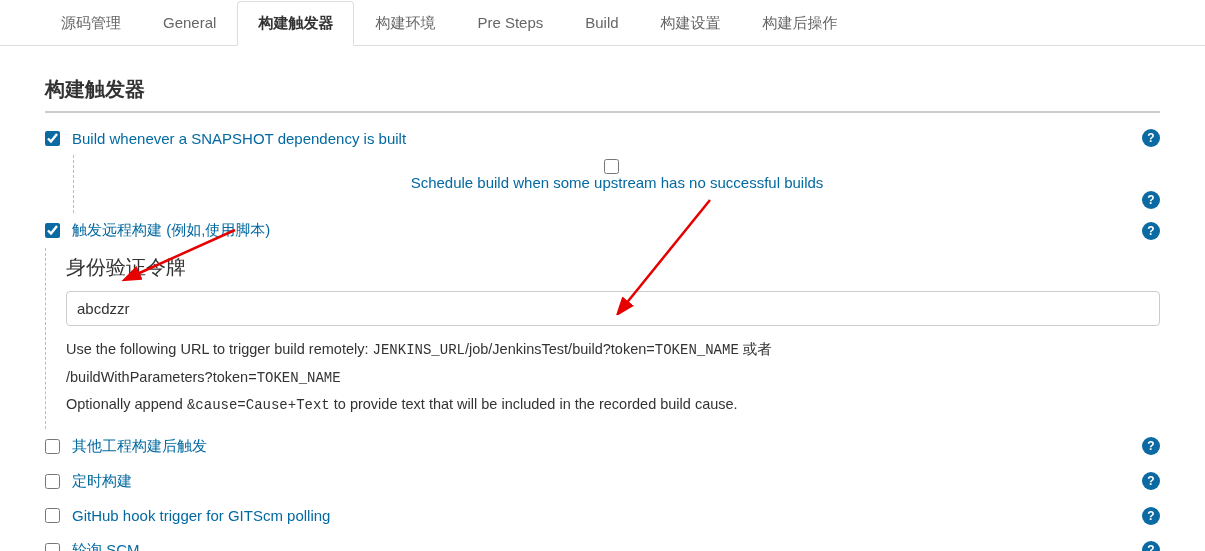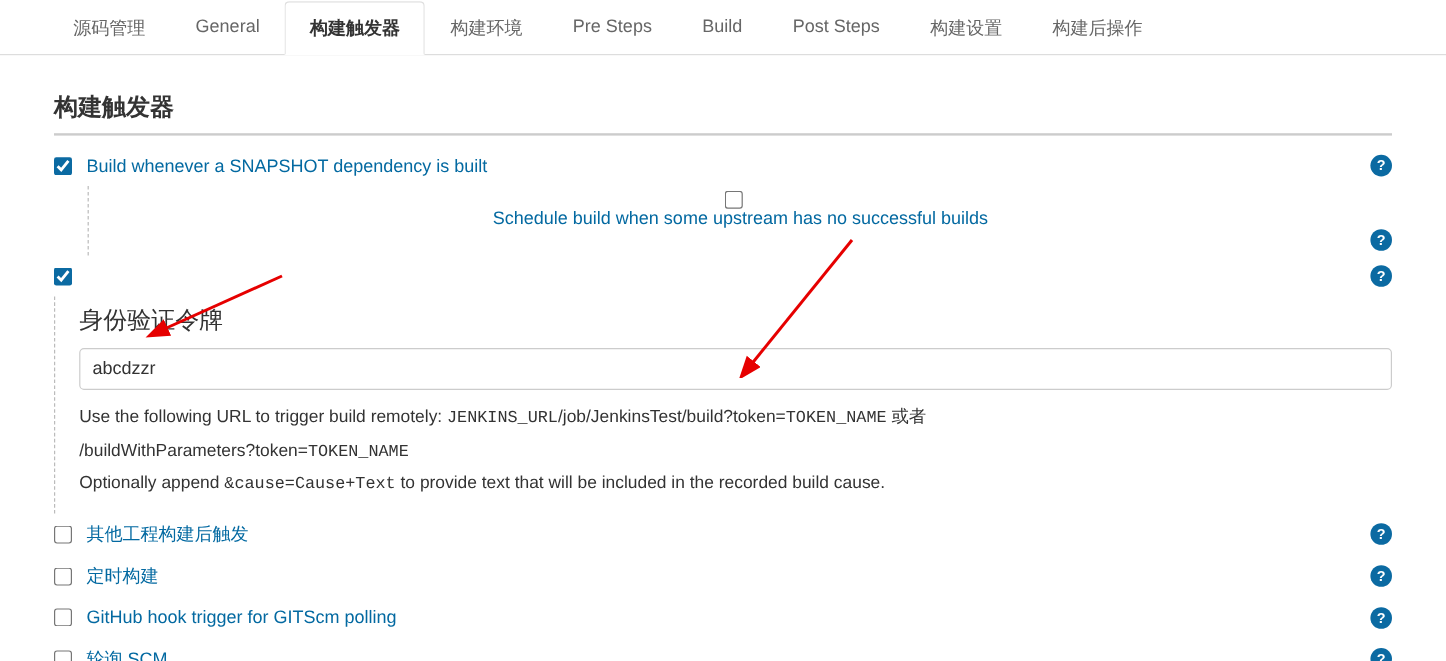--- a/index.html
+++ b/index.html
@@ -133,21 +133,20 @@
 </head>
 <body>
 
 <div class="tabs">
   <div class="tab">源码管理</div>
   <div class="tab">General</div>
   <div class="tab active">构建触发器</div>
   <div class="tab">构建环境</div>
   <div class="tab">Pre Steps</div>
   <div class="tab">Build</div>
-  <div class="tab">Post Steps</div>
   <div class="tab">构建设置</div>
   <div class="tab">构建后操作</div>
 </div>
 
 <div class="content">
   <h2 class="section-title">构建触发器</h2>
 
   <div class="option-row">
     <input type="checkbox" checked="" style="">
     <span class="option-label">Build whenever a SNAPSHOT dependency is built</span>
@@ -157,20 +156,21 @@
   <div class="nested">
     <div class="option-row nested-inner">
       <input type="checkbox" style="">
       <span class="option-label">Schedule build when some upstream has no successful builds</span>
       <span class="help-icon">?</span>
     </div>
   </div>
 
   <div class="option-row">
     <input type="checkbox" checked="" style="">
+    <span class="option-label">触发远程构建 (例如,使用脚本)</span>
     <span class="help-icon">?</span>
   </div>
 
   <div class="field-section">
     <span class="field-label">身份验证令牌</span>
     <input type="text" class="text-input" value="abcdzzr" style="">
     <div class="help-text">
       <span>Use the following URL to trigger build remotely: </span><span class="mono">JENKINS_URL</span><span>/job/JenkinsTest/build?token=</span><span class="mono">TOKEN_NAME</span><span> 或者</span><br>
       <span>/buildWithParameters?token=</span><span class="mono">TOKEN_NAME</span><br>
       <span>Optionally append </span><span class="mono">&amp;cause=Cause+Text</span><span> to provide text that will be included in the recorded build cause.</span>

